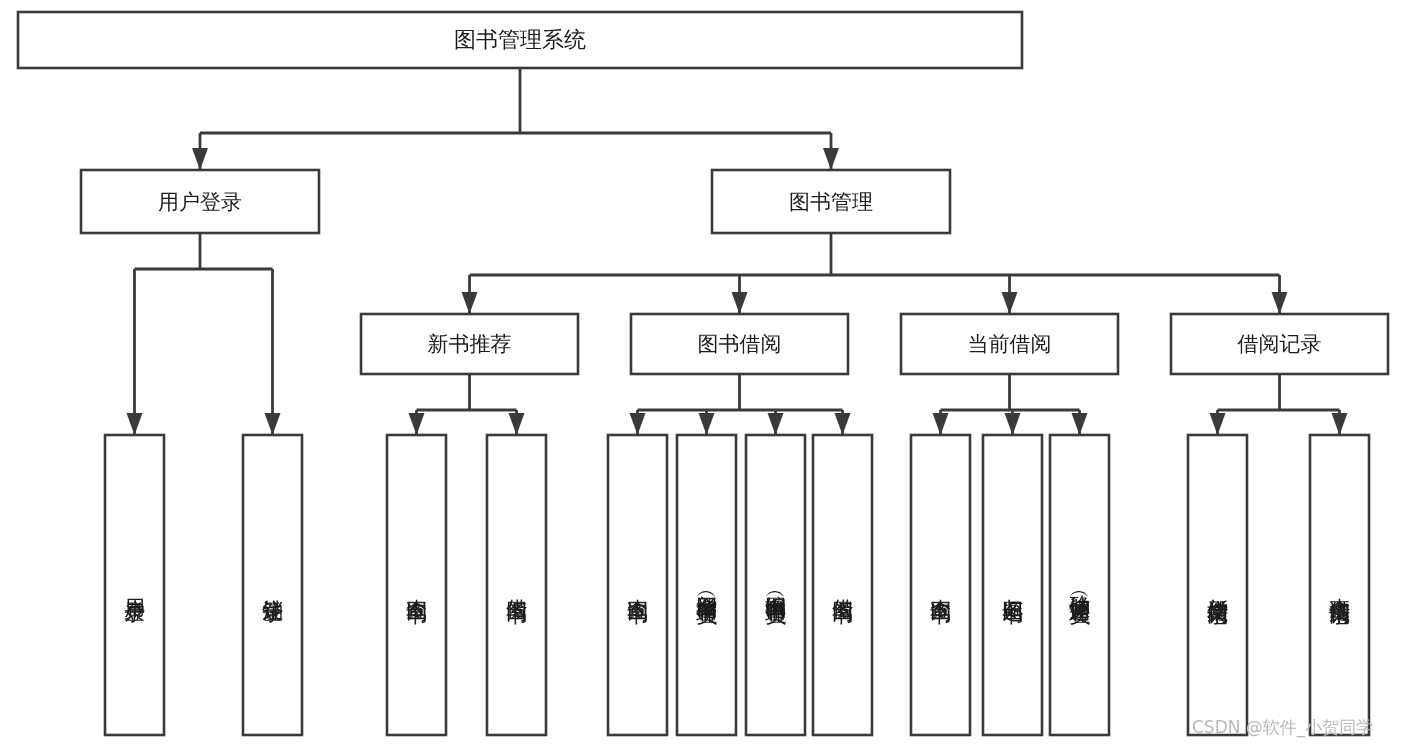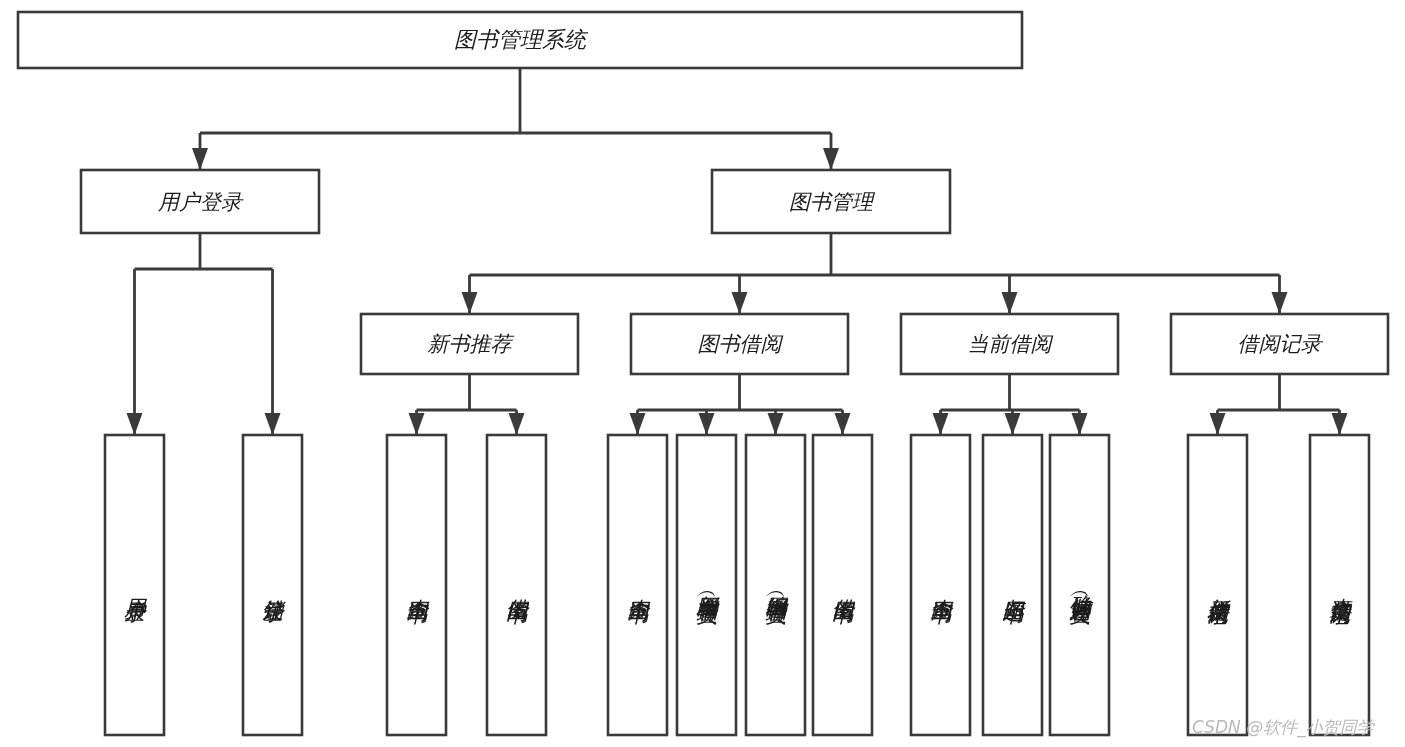--- a/index.html
+++ b/index.html
@@ -12,21 +12,20 @@
     height: 747px;
     font-family: "DejaVu Sans", "Liberation Sans", sans-serif;
     overflow: hidden;
     position: relative;
   }
   #diagram-root {
     position: relative;
     width: 1405px;
     height: 583px;
     background: #ffffff;
-    font-style: italic;
   }
   svg.diagram-canvas {
     position: absolute;
     left: 0;
     top: 0;
     width: 1405px;
     height: 747px;
     display: block;
   }
   .node-box {

